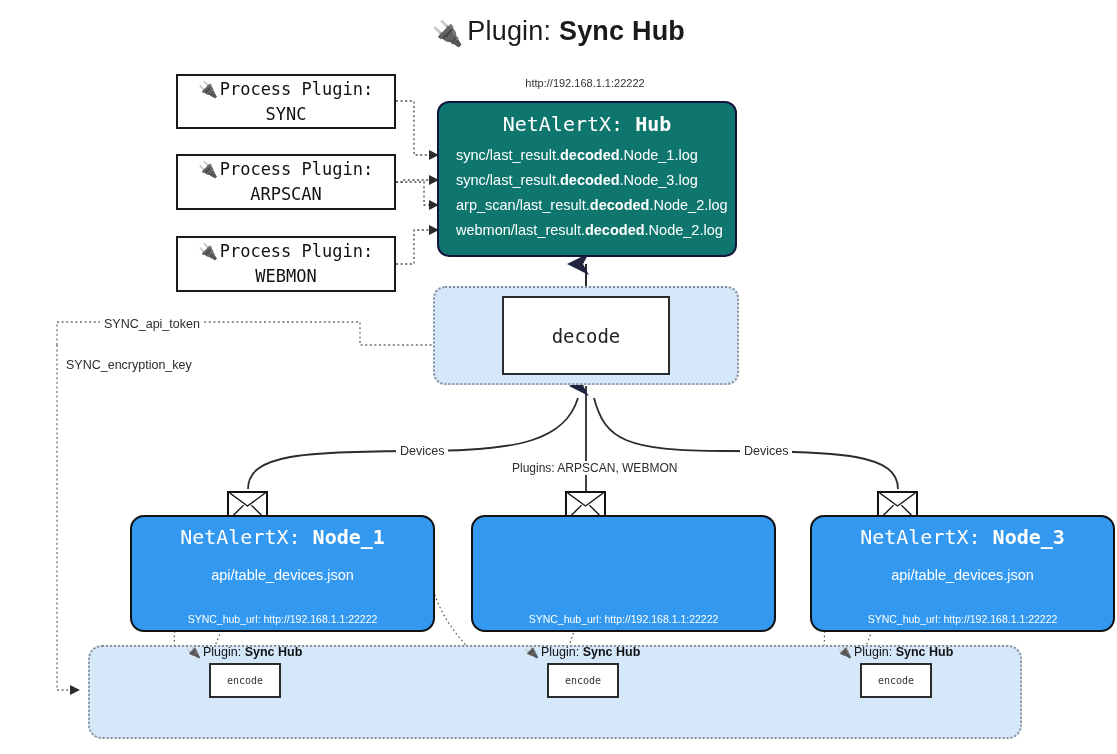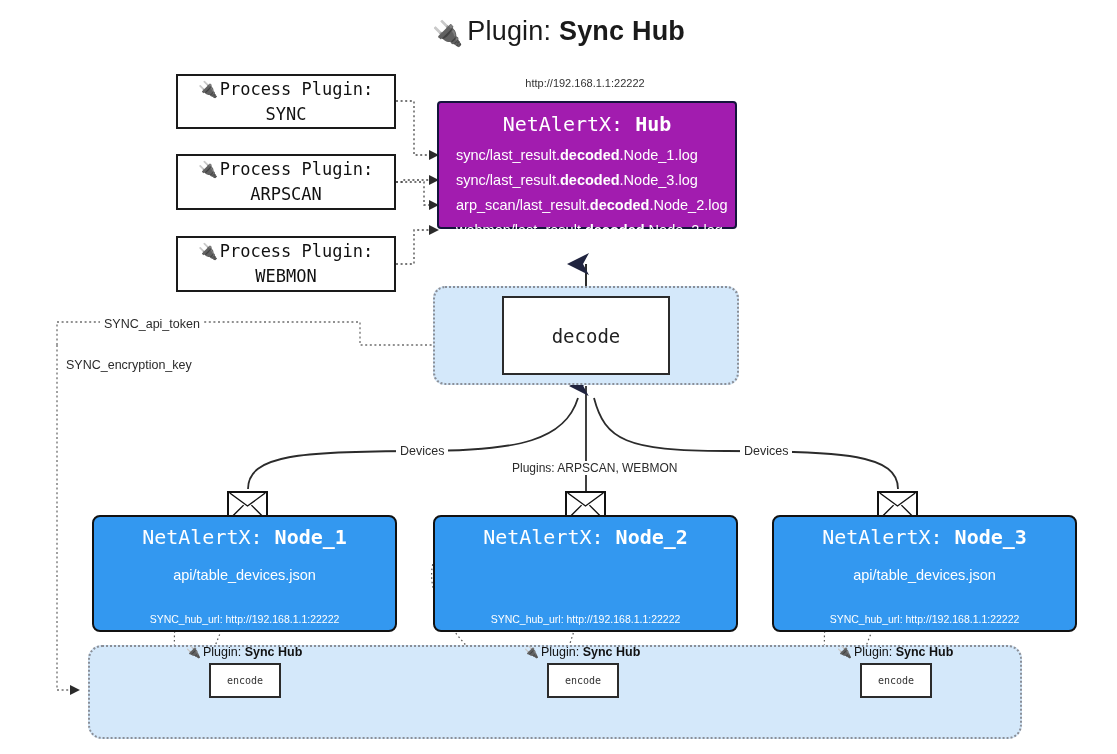--- a/index.html
+++ b/index.html
@@ -22,22 +22,22 @@
   .pplug{position:absolute;background:#fff;border:2px solid #1a1a1a;
          box-sizing:border-box;display:flex;flex-direction:column;
          align-items:center;justify-content:center;
          font-family:"DejaVu Sans Mono","Liberation Mono",monospace;
          font-size:17px;line-height:1.45;color:#111;}
   .pplug .r1{white-space:nowrap;}
   .pplug .r1 .pg{font-family:"Liberation Sans",sans-serif;font-size:16px;margin-right:1px;}
   .pplug .r2{white-space:nowrap;}
 
   
-  .hub{position:absolute;left:437px;top:101px;width:300px;height:128px;
-       background:#a21caf;border:2px solid #14143c;border-radius:4px;
+  .hub{position:absolute;left:437px;top:101px;width:300px;height:156px;
+       background:#0f766e;border:2px solid #14143c;border-radius:12px;
        box-sizing:border-box;color:#fff;}
   .hub .hdr{text-align:center;margin-top:9px;font-size:20px;
             font-family:"DejaVu Sans Mono","Liberation Mono",monospace;}
   .hub .hdr b{font-weight:700;}
   .hub .rows{margin-top:7px;}
   .hub .row{height:25px;line-height:25px;font-size:14.5px;white-space:nowrap;
             padding-left:17px;color:#fff;}
   .hub .row b{font-weight:700;}
 
   
@@ -48,21 +48,21 @@
        display:flex;align-items:center;justify-content:center;
        font-family:"DejaVu Sans Mono","Liberation Mono",monospace;font-size:19px;color:#222;}
 
   
   .elabel{position:absolute;font-size:12.5px;color:#2b2b2b;background:#fff;
           padding:0 4px;white-space:nowrap;text-align:center;}
   .elabel.small{font-size:12px;}
 
   
   .node{position:absolute;width:305px;height:117px;background:#3398f0;
-        border:2px solid #111;border-radius:8px;box-sizing:border-box;color:#fff;}
+        border:2px solid #111;border-radius:14px;box-sizing:border-box;color:#fff;margin-left:38px;}
   .node .hdr{text-align:center;margin-top:8px;font-size:20px;
              font-family:"DejaVu Sans Mono","Liberation Mono",monospace;}
   .node .hdr b{font-weight:700;}
   .node .lines{margin-top:6px;text-align:center;}
   .node .ln{font-size:14.5px;line-height:25px;white-space:nowrap;}
   .node .foot{position:absolute;left:0;bottom:5px;width:100%;text-align:center;
               font-size:10.5px;white-space:nowrap;}
 
   
   .env{position:absolute;width:41px;height:30px;background:#fff;
@@ -202,24 +202,20 @@
       <span>NetAlertX:</span>
       <b>Node_1</b>
     </div>
     <div class="lines">
       <div class="ln" style="margin-top:14px;">api/table_devices.json</div>
     </div>
     <div class="foot">SYNC_hub_url: http://192.168.1.1:22222</div>
   </div>
 
   <div class="node" style="left:433px;top:515px;">
-    <div class="hdr">
-      <span>NetAlertX:</span>
-      <b>Node_2</b>
-    </div>
     <div class="foot">SYNC_hub_url: http://192.168.1.1:22222</div>
   </div>
 
   <div class="node" style="left:772px;top:515px;">
     <div class="hdr">
       <span>NetAlertX:</span>
       <b>Node_3</b>
     </div>
     <div class="lines">
       <div class="ln" style="margin-top:14px;">api/table_devices.json</div>

